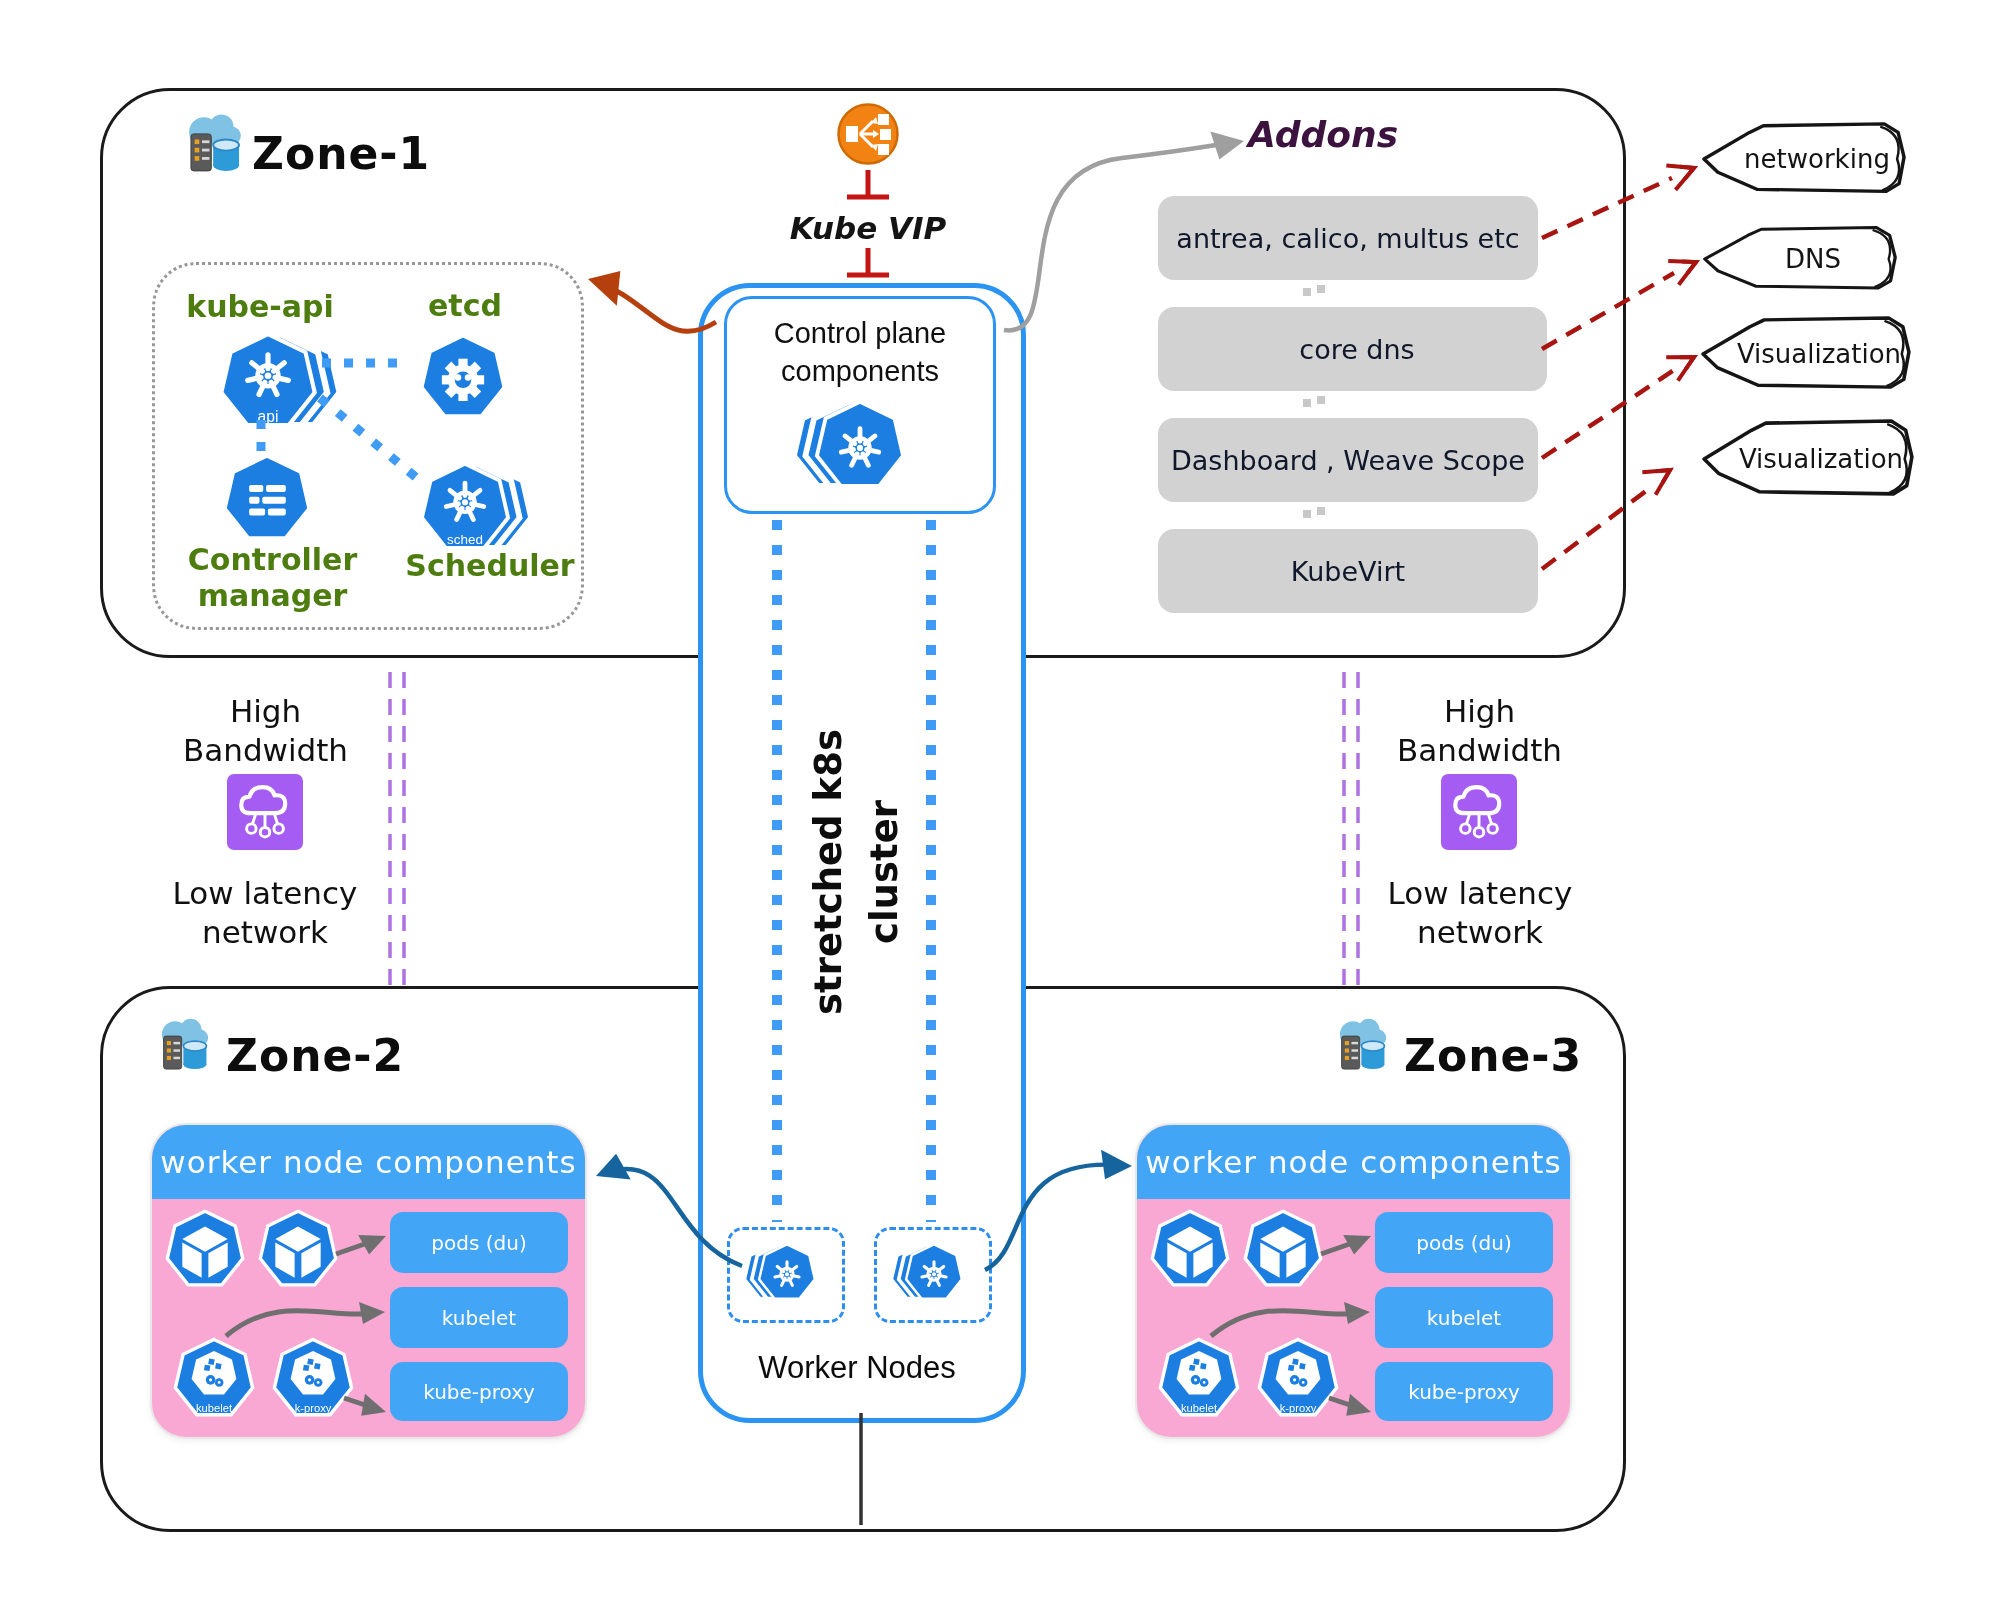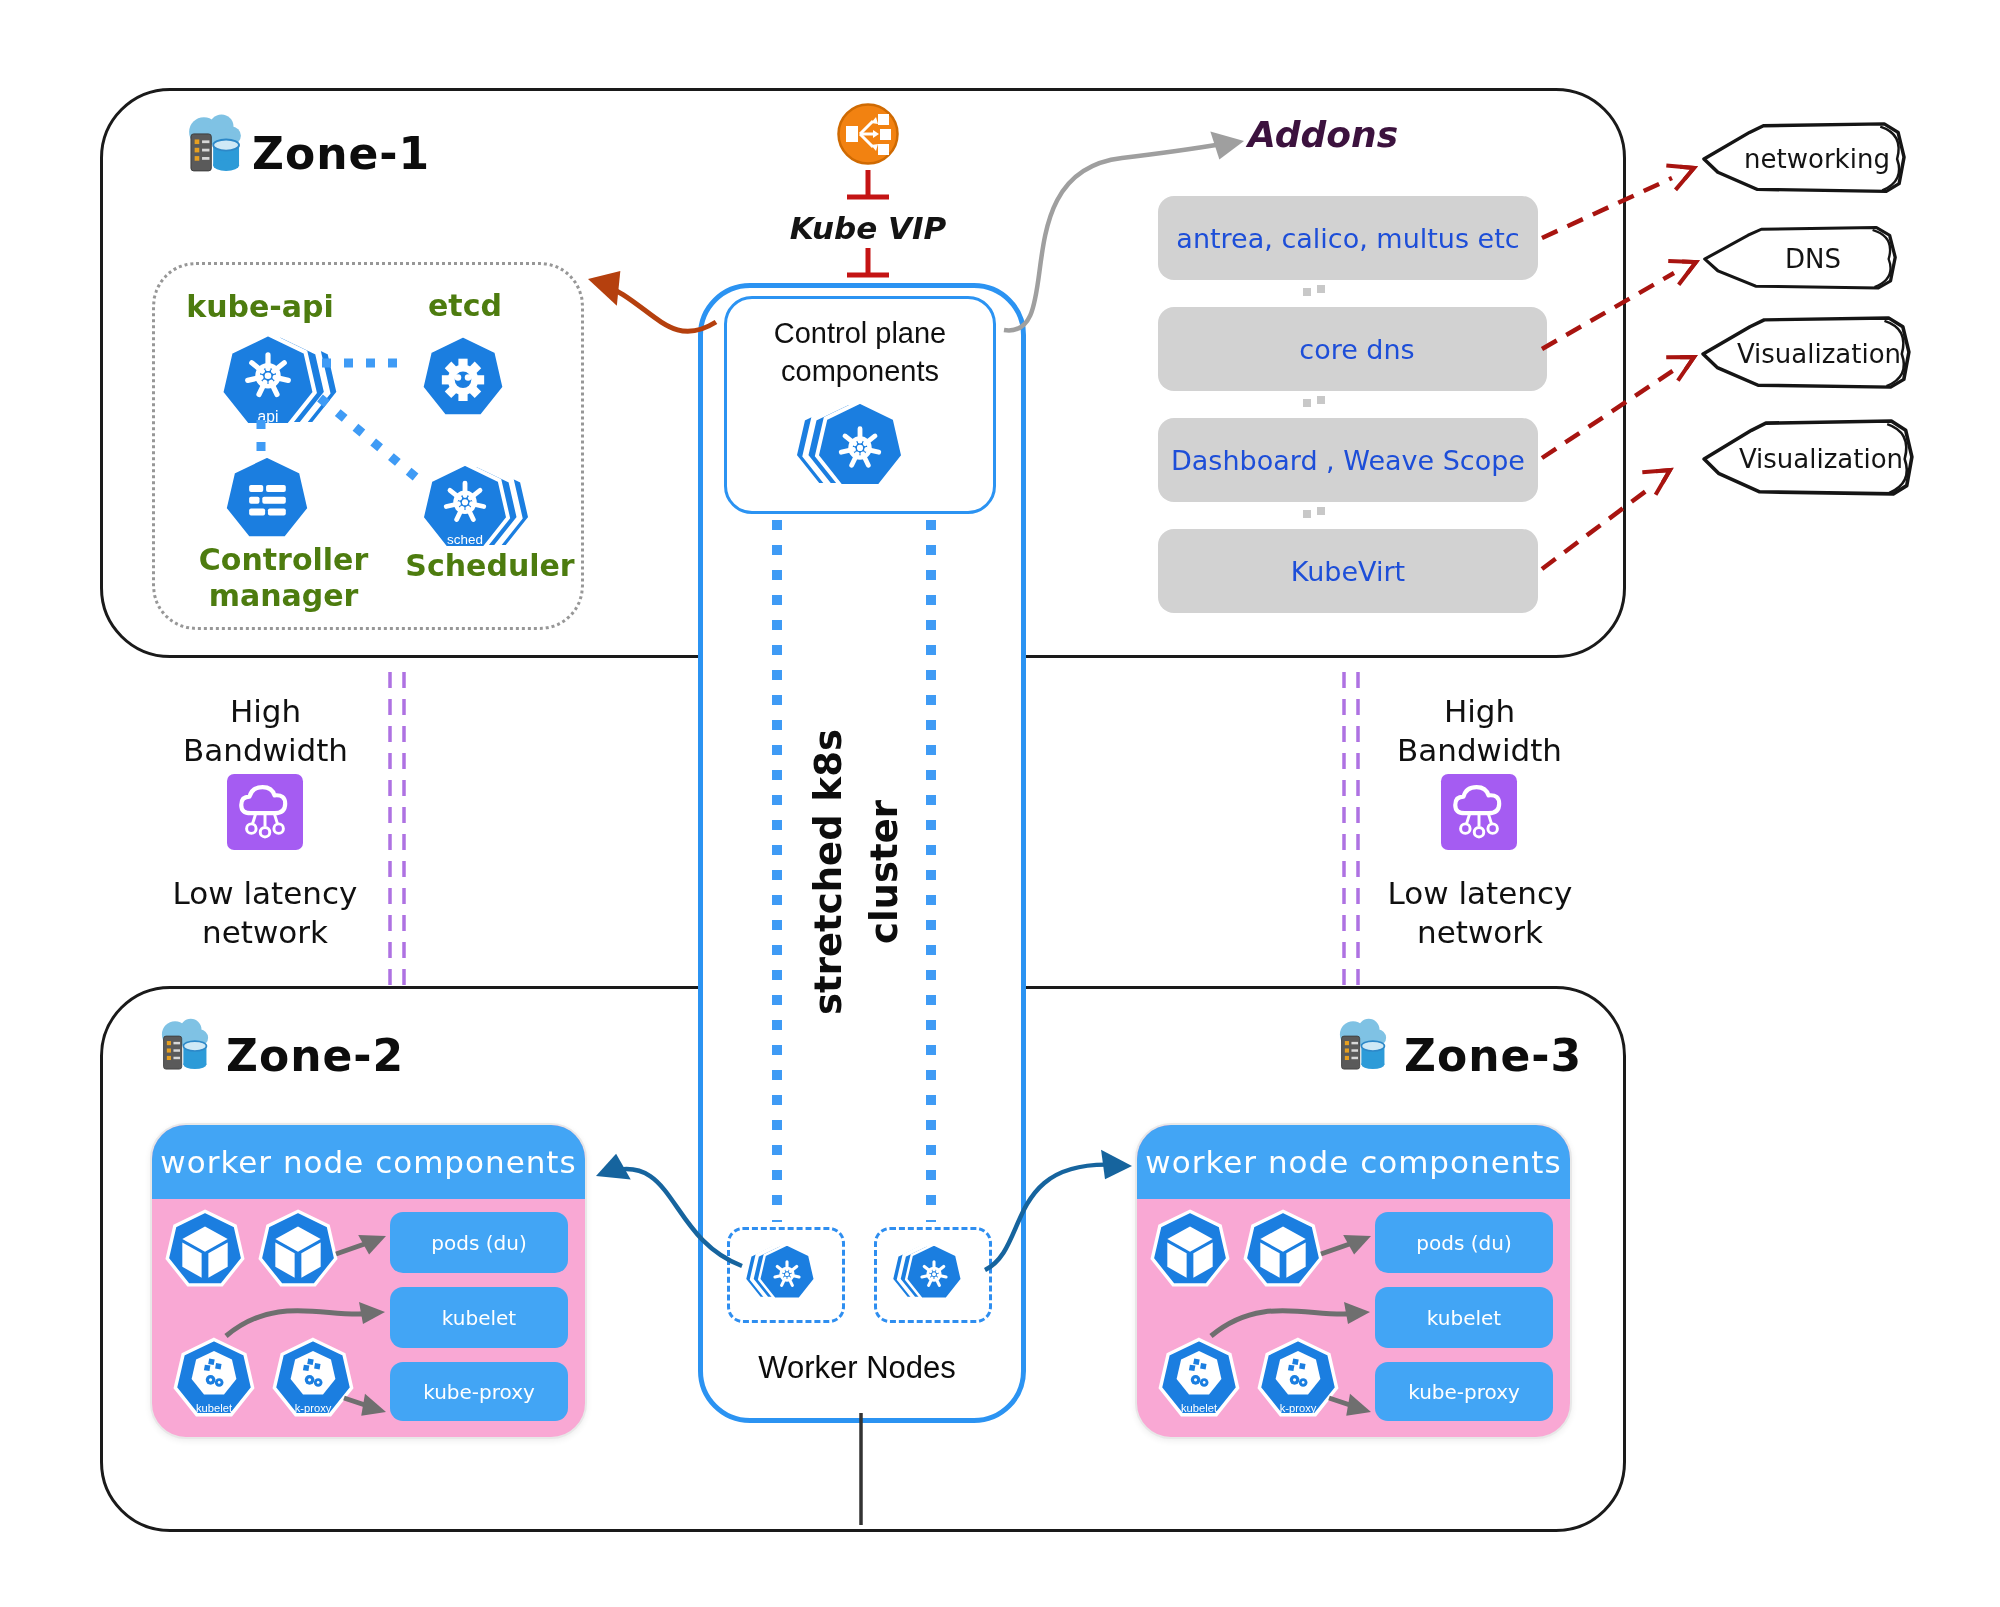--- a/index.html
+++ b/index.html
@@ -13,21 +13,21 @@
   .redlbl{color:#4d7c0f;font-size:30px;font-weight:700;}
   .blklbl{font-size:31px;color:#141414;}
   .zonetitle{font-size:44px;color:#0d0d0d;font-weight:600;letter-spacing:1px;}
   .centerbox{background:#ffffff;border:5px solid #2b93f2;border-radius:52px;}
   .cpinner{background:#ffffff;border:3.5px solid #2b93f2;border-radius:28px;}
   .cptitle{font-size:29px;font-weight:500;line-height:1.3;color:#101010;}
   .dbox{border:3.5px dashed #2e8ef0;border-radius:16px;background:#fff;}
   .vtext{left:856px;top:872px;transform:translate(-50%,-50%) rotate(-90deg);
          width:360px;text-align:center;font-size:37px;line-height:1.5;color:#0d0d0d;font-weight:600;}
   .addonbox{background:#d2d2d2;border-radius:16px;display:flex;align-items:center;justify-content:center;
-            font-size:27px;color:#1d4ed8;}
+            font-size:27px;color:#0f172a;}
   .addontitle{font-size:36px;font-style:italic;font-weight:700;color:#3c123e;}
   .tagwrap{display:flex;align-items:center;justify-content:center;}
   .taglbl{position:relative;z-index:2;font-size:26px;color:#141414;padding-left:26px;}
   .card{background:#f9a8d4;border:2px solid #e8e8e8;border-radius:36px;box-shadow:0 2px 6px rgba(0,0,0,.07);}
   .cardhead{position:absolute;left:0;top:0;right:0;height:74px;background:#42a5f5;
             border-radius:34px 34px 0 0;display:flex;align-items:center;justify-content:center;
             color:#fff;font-size:31px;letter-spacing:1px;}
   .wbtn{background:#42a5f5;border-radius:13px;color:#ffffff;display:flex;align-items:center;
         justify-content:center;font-size:20px;}
   .bwtxt{font-size:31px;color:#101010;line-height:1.25;}
@@ -125,21 +125,21 @@
         <line x1="53.03671441913071" y1="50.30700923866801" x2="58.676326911802036" y2="62.02002639619431" stroke="#fff" stroke-width="5" stroke-linecap="round"></line>
         <line x1="46.962184846355" y1="50.306479135958895" x2="41.32052813244286" y2="62.018511817025406" stroke="#fff" stroke-width="5" stroke-linecap="round"></line>
         <line x1="43.17531048161228" y1="45.55679574049031" x2="30.500887090320795" y2="48.44798782997231" stroke="#fff" stroke-width="5" stroke-linecap="round"></line>
         <line x1="44.52783260095607" y1="39.63475270381611" x2="34.36523600273162" y2="31.52786486804603" stroke="#fff" stroke-width="5" stroke-linecap="round"></line>
         <circle cx="50" cy="44" r="10" fill="none" stroke="#fff" stroke-width="4.5"></circle>
         <circle cx="50" cy="44" r="3.2" fill="#fff"></circle>
         <text x="50" y="88" text-anchor="middle" font-size="14" fill="#fff" font-family="Liberation Sans,sans-serif">sched</text>
       </svg>
     </span>
 
-  <div class="abs redlbl ctr" style="left:191px;top:542px;width:185px;line-height:1.2;text-align:center;">Controller manager</div>
+  <div class="abs redlbl ctr" style="left:180px;top:542px;width:185px;line-height:1.2;text-align:center;">Controller manager</div>
   <div class="abs redlbl ctr" style="left:395px;top:548px;width:190px;">Scheduler</div>
 
   <span class="abs icon-holder" style="left:836px;top:102px;width:64px;height:64px;">
       <svg width="100%" height="100%" viewBox="0 0 64 64">
     <circle cx="32" cy="32" r="29.5" fill="#f28211" stroke="#cf6a02" stroke-width="2.5"></circle>
     <rect x="10" y="24" width="12" height="16" fill="#fff"></rect>
     <rect x="42" y="12" width="11" height="11" fill="#fff"></rect>
         <rect x="44" y="27" width="11" height="11" fill="#fff"></rect>
     <rect x="42" y="42" width="11" height="11" fill="#fff"></rect>
     <g stroke="#fff" stroke-width="3">

